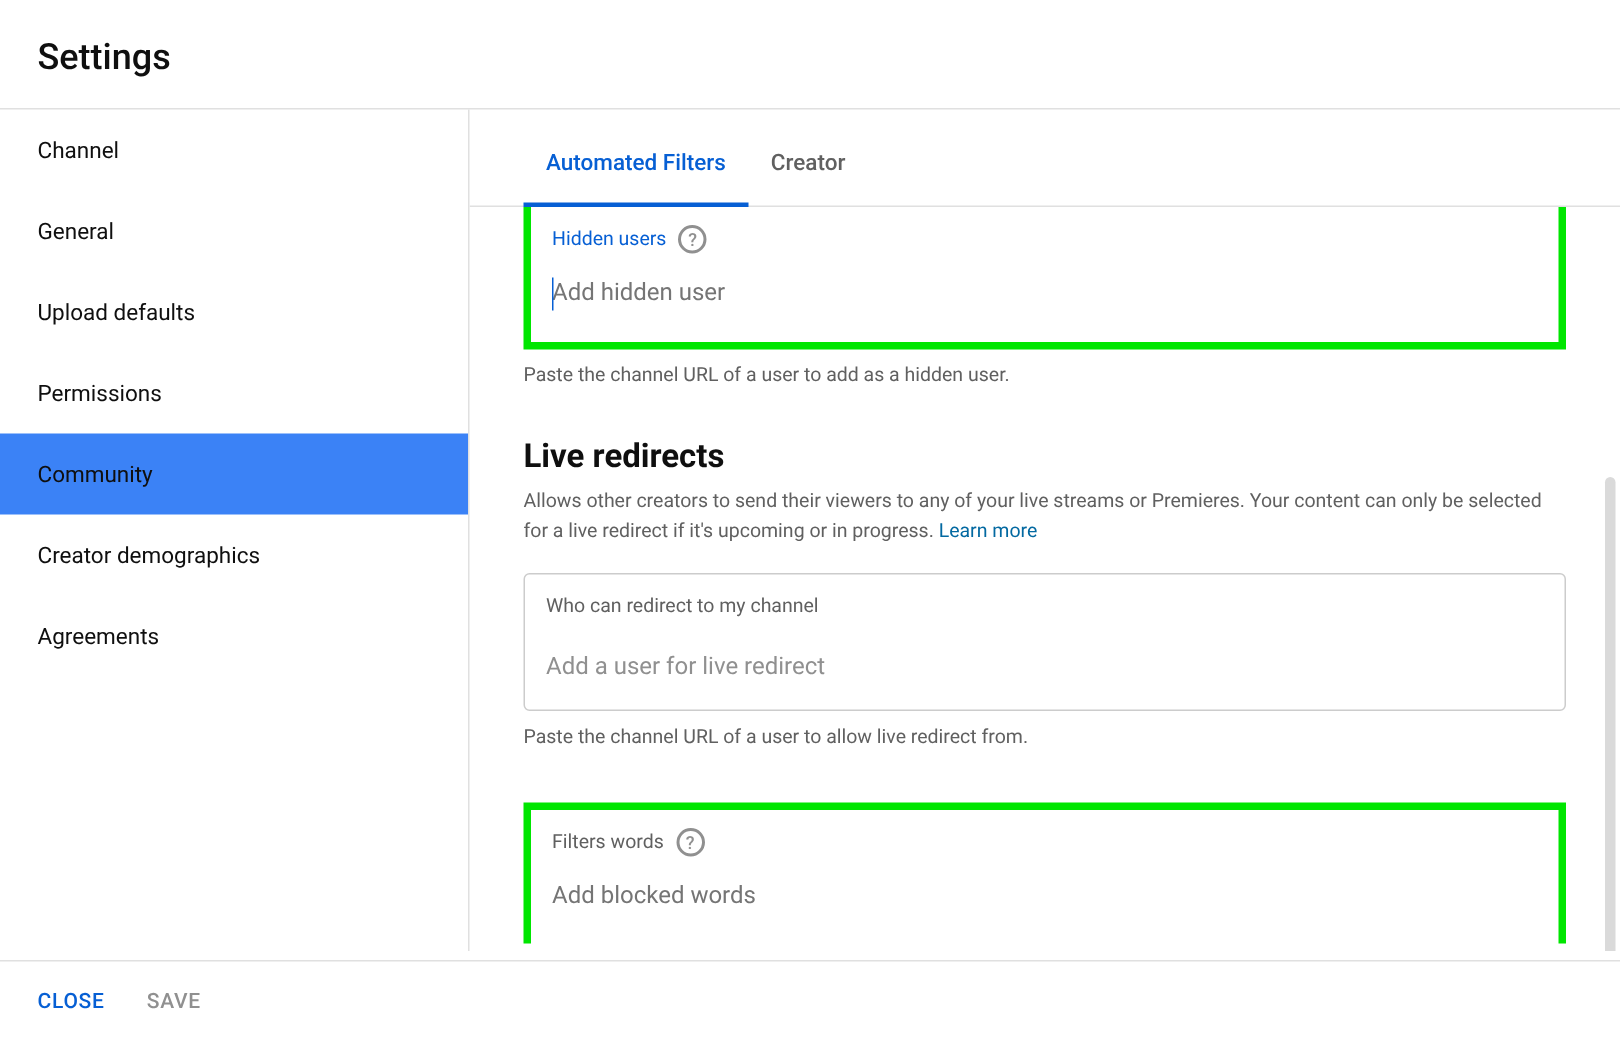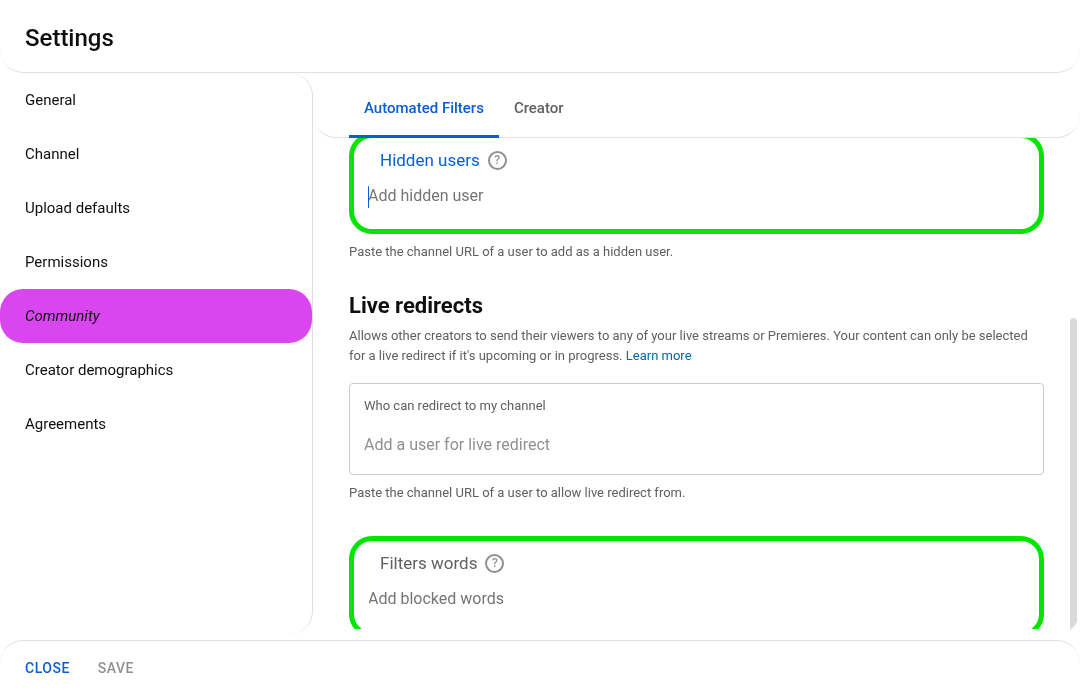--- a/index.html
+++ b/index.html
@@ -1,20 +1,19 @@
 <!DOCTYPE html>
 <html><head>
   <meta charset="utf-8">
   <style>
     * {
       margin: 0;
       padding: 0;
       box-sizing: border-box;
       font-family: Roboto, Arial, sans-serif;
-      border-radius: 23px;
     }
     body {
       width: 1080px;
       height: 695px;
       background: #fff;
       position: relative;
       overflow: hidden;
     }
     .header {
       padding: 24px 25px 20px;
@@ -35,22 +34,21 @@
       height: 100%;
     }
     .sidebar-item {
       padding: 18px 25px;
       font-size: 15px;
       color: #0f0f0f;
       cursor: pointer;
       font-weight: 400;
     }
     .sidebar-item.active {
-      background: #d946ef;
-      font-style: italic;
+      background: #3b82f6;
     }
     .main {
       flex: 1;
       position: relative;
       overflow: hidden;
     }
     .tabs {
       display: flex;
       padding: 0 36px;
       border-bottom: 1px solid #e0e0e0;
@@ -87,23 +85,22 @@
       margin-bottom: 10px;
       background: #fff;
     }
     .field-label-row {
       display: flex;
       align-items: center;
       gap: 8px;
       margin-bottom: 16px;
     }
     .field-label {
-      font-size: 17px;
-      color: #606060;
-      margin-left: 12px;
+      font-size: 13px;
+      color: #606060;
     }
     .field-label.blue {
       color: #065fd4;
     }
     .help-icon {
       width: 19px;
       height: 19px;
       border: 2px solid #909090;
       border-radius: 50%;
       display: flex;
@@ -208,22 +205,22 @@
 </head>
 <body>
 
 <div class="header">
   <h1>Settings</h1>
 </div>
 
 <div class="content-wrap">
 
   <div class="sidebar">
+    <div class="sidebar-item">Channel</div>
     <div class="sidebar-item">General</div>
-    <div class="sidebar-item">Channel</div>
     <div class="sidebar-item">Upload defaults</div>
     <div class="sidebar-item">Permissions</div>
     <div class="sidebar-item active">Community</div>
     <div class="sidebar-item">Creator demographics</div>
     <div class="sidebar-item">Agreements</div>
   </div>
 
   <div class="main">
     <div class="tabs">
       <div class="tab active">Automated Filters</div>

